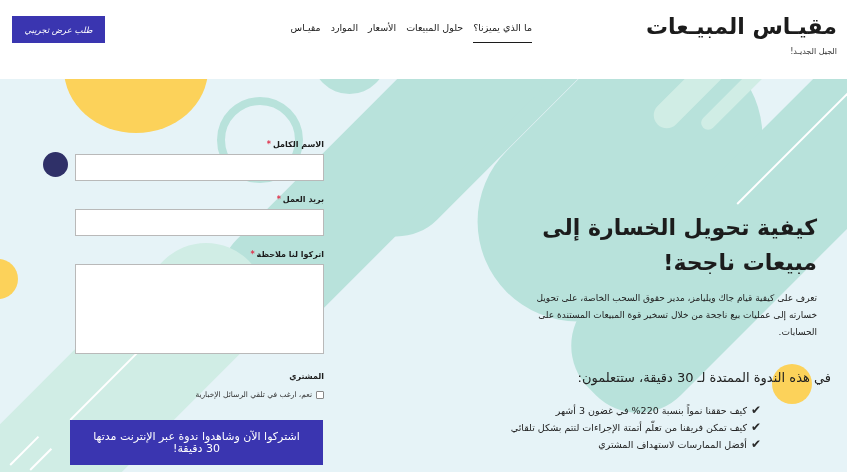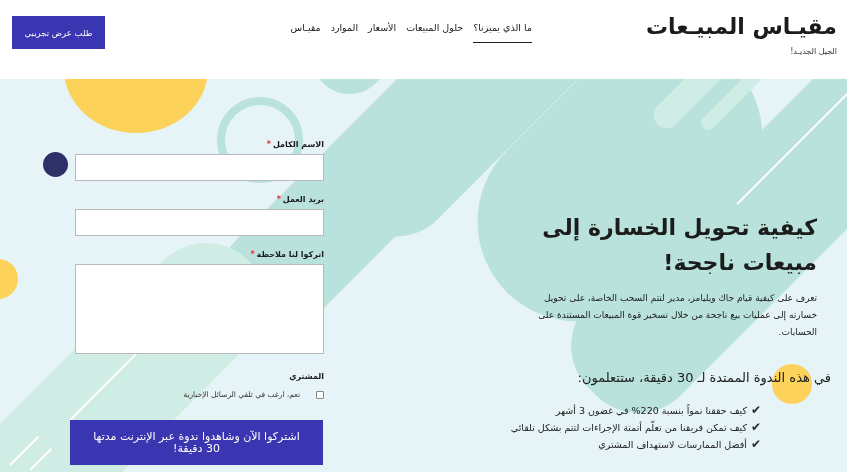--- a/index.html
+++ b/index.html
@@ -6,37 +6,37 @@
     html, body { width: 847px; height: 472px; overflow: hidden; background: #ffffff; }
     body { font-family: "DejaVu Sans", sans-serif; color: #1c1c1c; position: relative; }
 
     
     .header { position: absolute; left: 0; top: 0; width: 847px; height: 79px; background: #ffffff; z-index: 5; }
     .logo { position: absolute; right: 10px; top: 14px; font-family: "DejaVu Sans", sans-serif; font-weight: bold; font-size: 22px; color: #1c1c1c; direction: rtl; letter-spacing: 0.3px; }
     .tagline { position: absolute; right: 10px; top: 47px; font-size: 8px; color: #333; direction: rtl; }
     .nav { position: absolute; right: 315px; top: 22px; direction: rtl; display: flex; gap: 10px; font-size: 9.5px; color: #1c1c1c; }
     .nav a { color: #1c1c1c; text-decoration: none; white-space: nowrap; }
     .nav a.active { border-bottom: 1.5px solid #1c1c1c; padding-bottom: 9px; }
-    .demo-btn { position: absolute; left: 12px; top: 16px; width: 93px; height: 33px; background: #3a35b0; color: #fff; font-size: 8.5px; display: flex; align-items: center; justify-content: center; direction: rtl; border: none; font-family: "DejaVu Sans", sans-serif; }
+    .demo-btn { position: absolute; left: 12px; top: 16px; width: 93px; height: 27px; background: #3a35b0; color: #fff; font-size: 8.5px; display: flex; align-items: center; justify-content: center; direction: rtl; border: none; font-family: "DejaVu Sans", sans-serif; font-style: italic; }
 
     
     .hero { position: absolute; left: 0; top: 79px; width: 847px; height: 393px; background: #e6f3f7; overflow: hidden; }
     .shape { position: absolute; }
     .pill { border-radius: 60px; background: #b8e2db; transform-origin: center; }
     .pill-light { border-radius: 60px; background: #d0ede5; }
     .line { position: absolute; height: 1.5px; background: #ffffff; transform-origin: left center; }
 
     
     .form { position: absolute; left: 74px; top: 140px; width: 250px; direction: rtl; z-index: 3; }
     .field-label { font-size: 8px; font-weight: bold; color: #1c1c1c; display: block; margin-bottom: 5px; }
     .req { color: #e0334d; margin-right: 2px; }
     .input { width: 249px; height: 27px; background: #fff; border: 1px solid #b9b9b9; display: block; margin-bottom: 14px; font-family: "DejaVu Sans", sans-serif; }
     .textarea { width: 249px; height: 90px; background: #fff; border: 1px solid #b9b9b9; display: block; resize: none; font-family: "DejaVu Sans", sans-serif; }
     .sub-label { font-size: 8px; font-weight: bold; margin-top: 18px; display: block; }
-    .check-row { display: flex; align-items: center; gap: 16px; margin-top: 9px; font-size: 7.5px; color: #333; }
+    .check-row { display: flex; align-items: center; gap: 4px; margin-top: 9px; font-size: 7.5px; color: #333; }
     .checkbox { width: 8px; height: 8px; border: 1px solid #888; background: #fff; border-radius: 1px; }
     .submit-btn { position: absolute; left: 70px; top: 420px; width: 253px; height: 45px; background: #3a35b0; color: #fff; font-size: 11px; line-height: 12px; text-align: center; direction: rtl; display: flex; align-items: center; justify-content: center; border: none; padding: 0 20px; font-family: "DejaVu Sans", sans-serif; z-index: 3; }
 
     
     .content { position: absolute; right: 30px; top: 210px; width: 320px; direction: rtl; z-index: 3; }
     .headline { font-size: 22px; font-weight: bold; line-height: 35px; color: #1c1c1c; }
     .desc { font-size: 9px; line-height: 17px; color: #222; margin-top: 10px; width: 300px; }
     .intro { position: absolute; right: 16px; top: 370px; direction: rtl; font-size: 13px; color: #222; z-index: 3; }
     .bullets { position: absolute; right: 86px; top: 402px; direction: rtl; list-style: none; font-size: 9.5px; color: #222; z-index: 3; }
     .bullets li { line-height: 17px; display: flex; align-items: center; gap: 4px; }
@@ -109,21 +109,21 @@
   <span class="sub-label">المشتري</span>
   <div class="check-row">
     <span class="checkbox"></span>
     <span>نعم، ارغب في تلقي الرسائل الإخبارية</span>
   </div>
 </form>
 <button class="submit-btn">اشتركوا الآن وشاهدوا ندوة عبر الإنترنت مدتها 30 دقيقة!</button>
 
 <div class="content">
   <h1 class="headline">كيفية تحويل الخسارة إلى مبيعات ناجحة!</h1>
-  <p class="desc">تعرف على كيفية قيام جاك ويليامز، مدير لتتم السحب الخاصة، على تحويل خسارته إلى عمليات بيع ناجحة من خلال تسخير قوة المبيعات المستندة على الحسابات.</p>
+  <p class="desc">تعرف على كيفية قيام جاك ويليامز، مدير حقوق السحب الخاصة، على تحويل خسارته إلى عمليات بيع ناجحة من خلال تسخير قوة المبيعات المستندة على الحسابات.</p>
 </div>
 <p class="intro">في هذه الندوة الممتدة لـ 30 دقيقة، ستتعلمون:</p>
 <ul class="bullets">
   <li>
     <span class="check-mark">✔</span>
     <span>كيف حققنا نمواً بنسبة 220% في غضون 3 أشهر</span>
   </li>
   <li>
     <span class="check-mark">✔</span>
     <span>كيف تمكن فريقنا من تعلّم أتمتة الإجراءات لتتم بشكل تلقائي</span>

